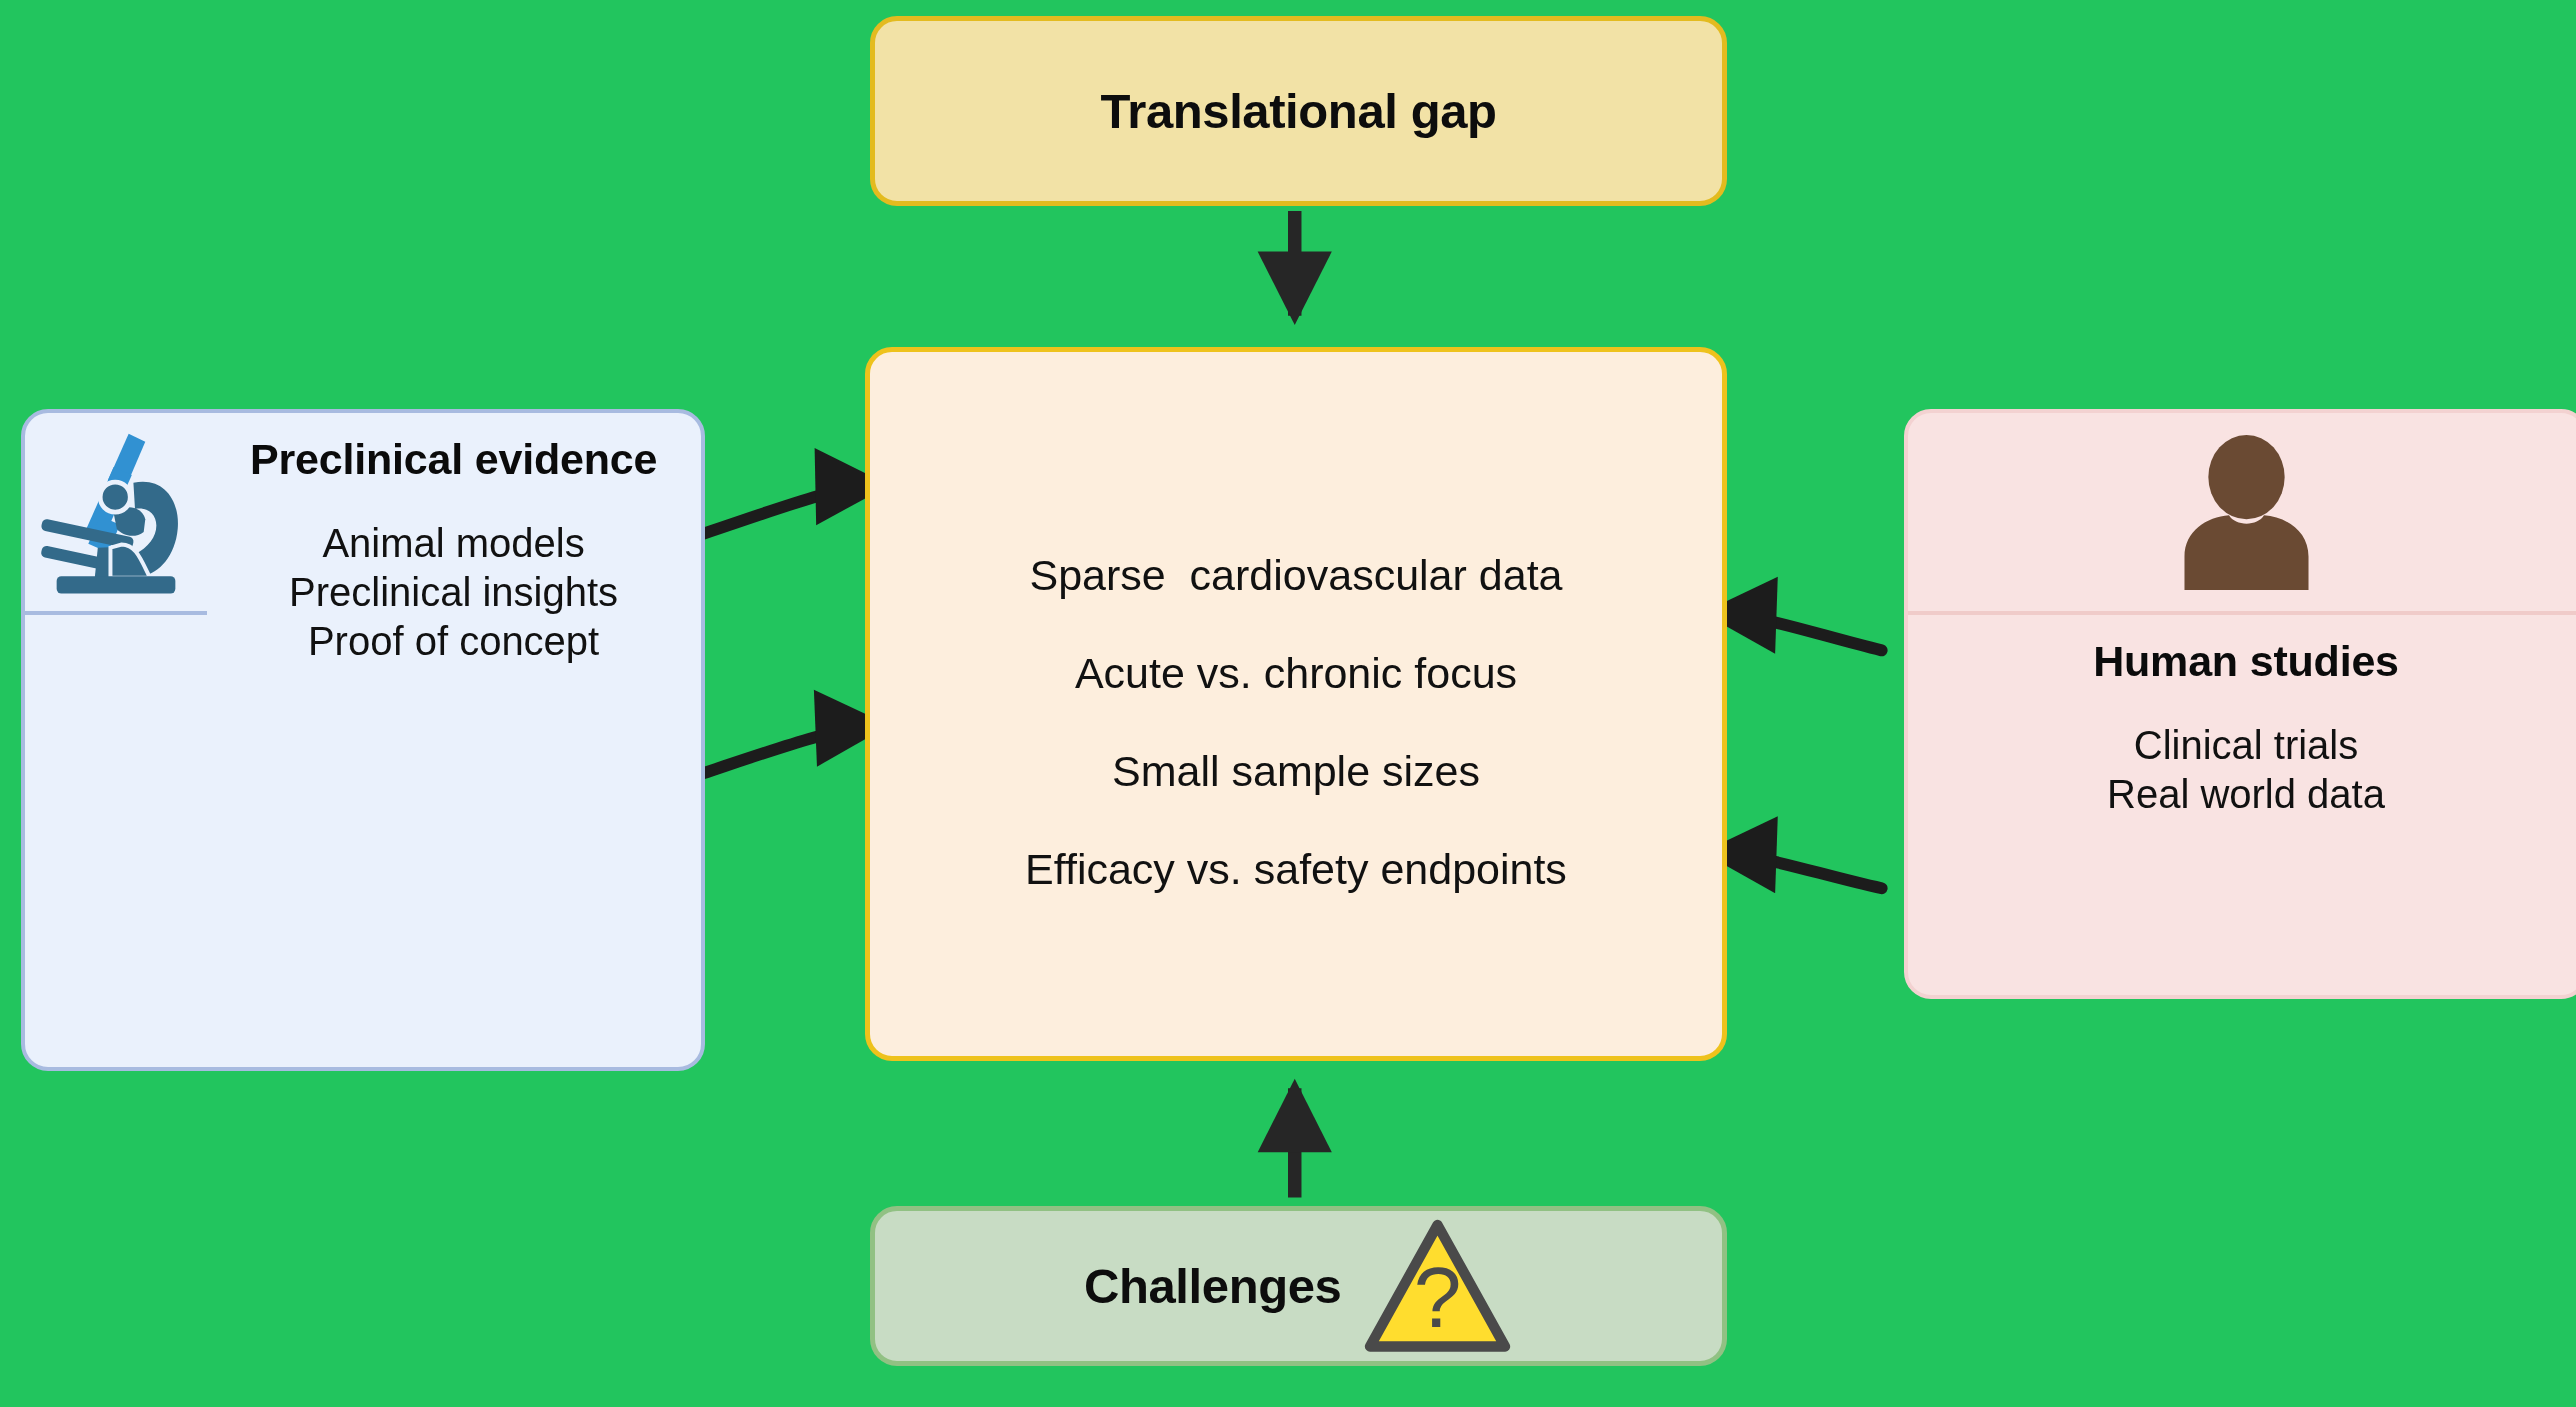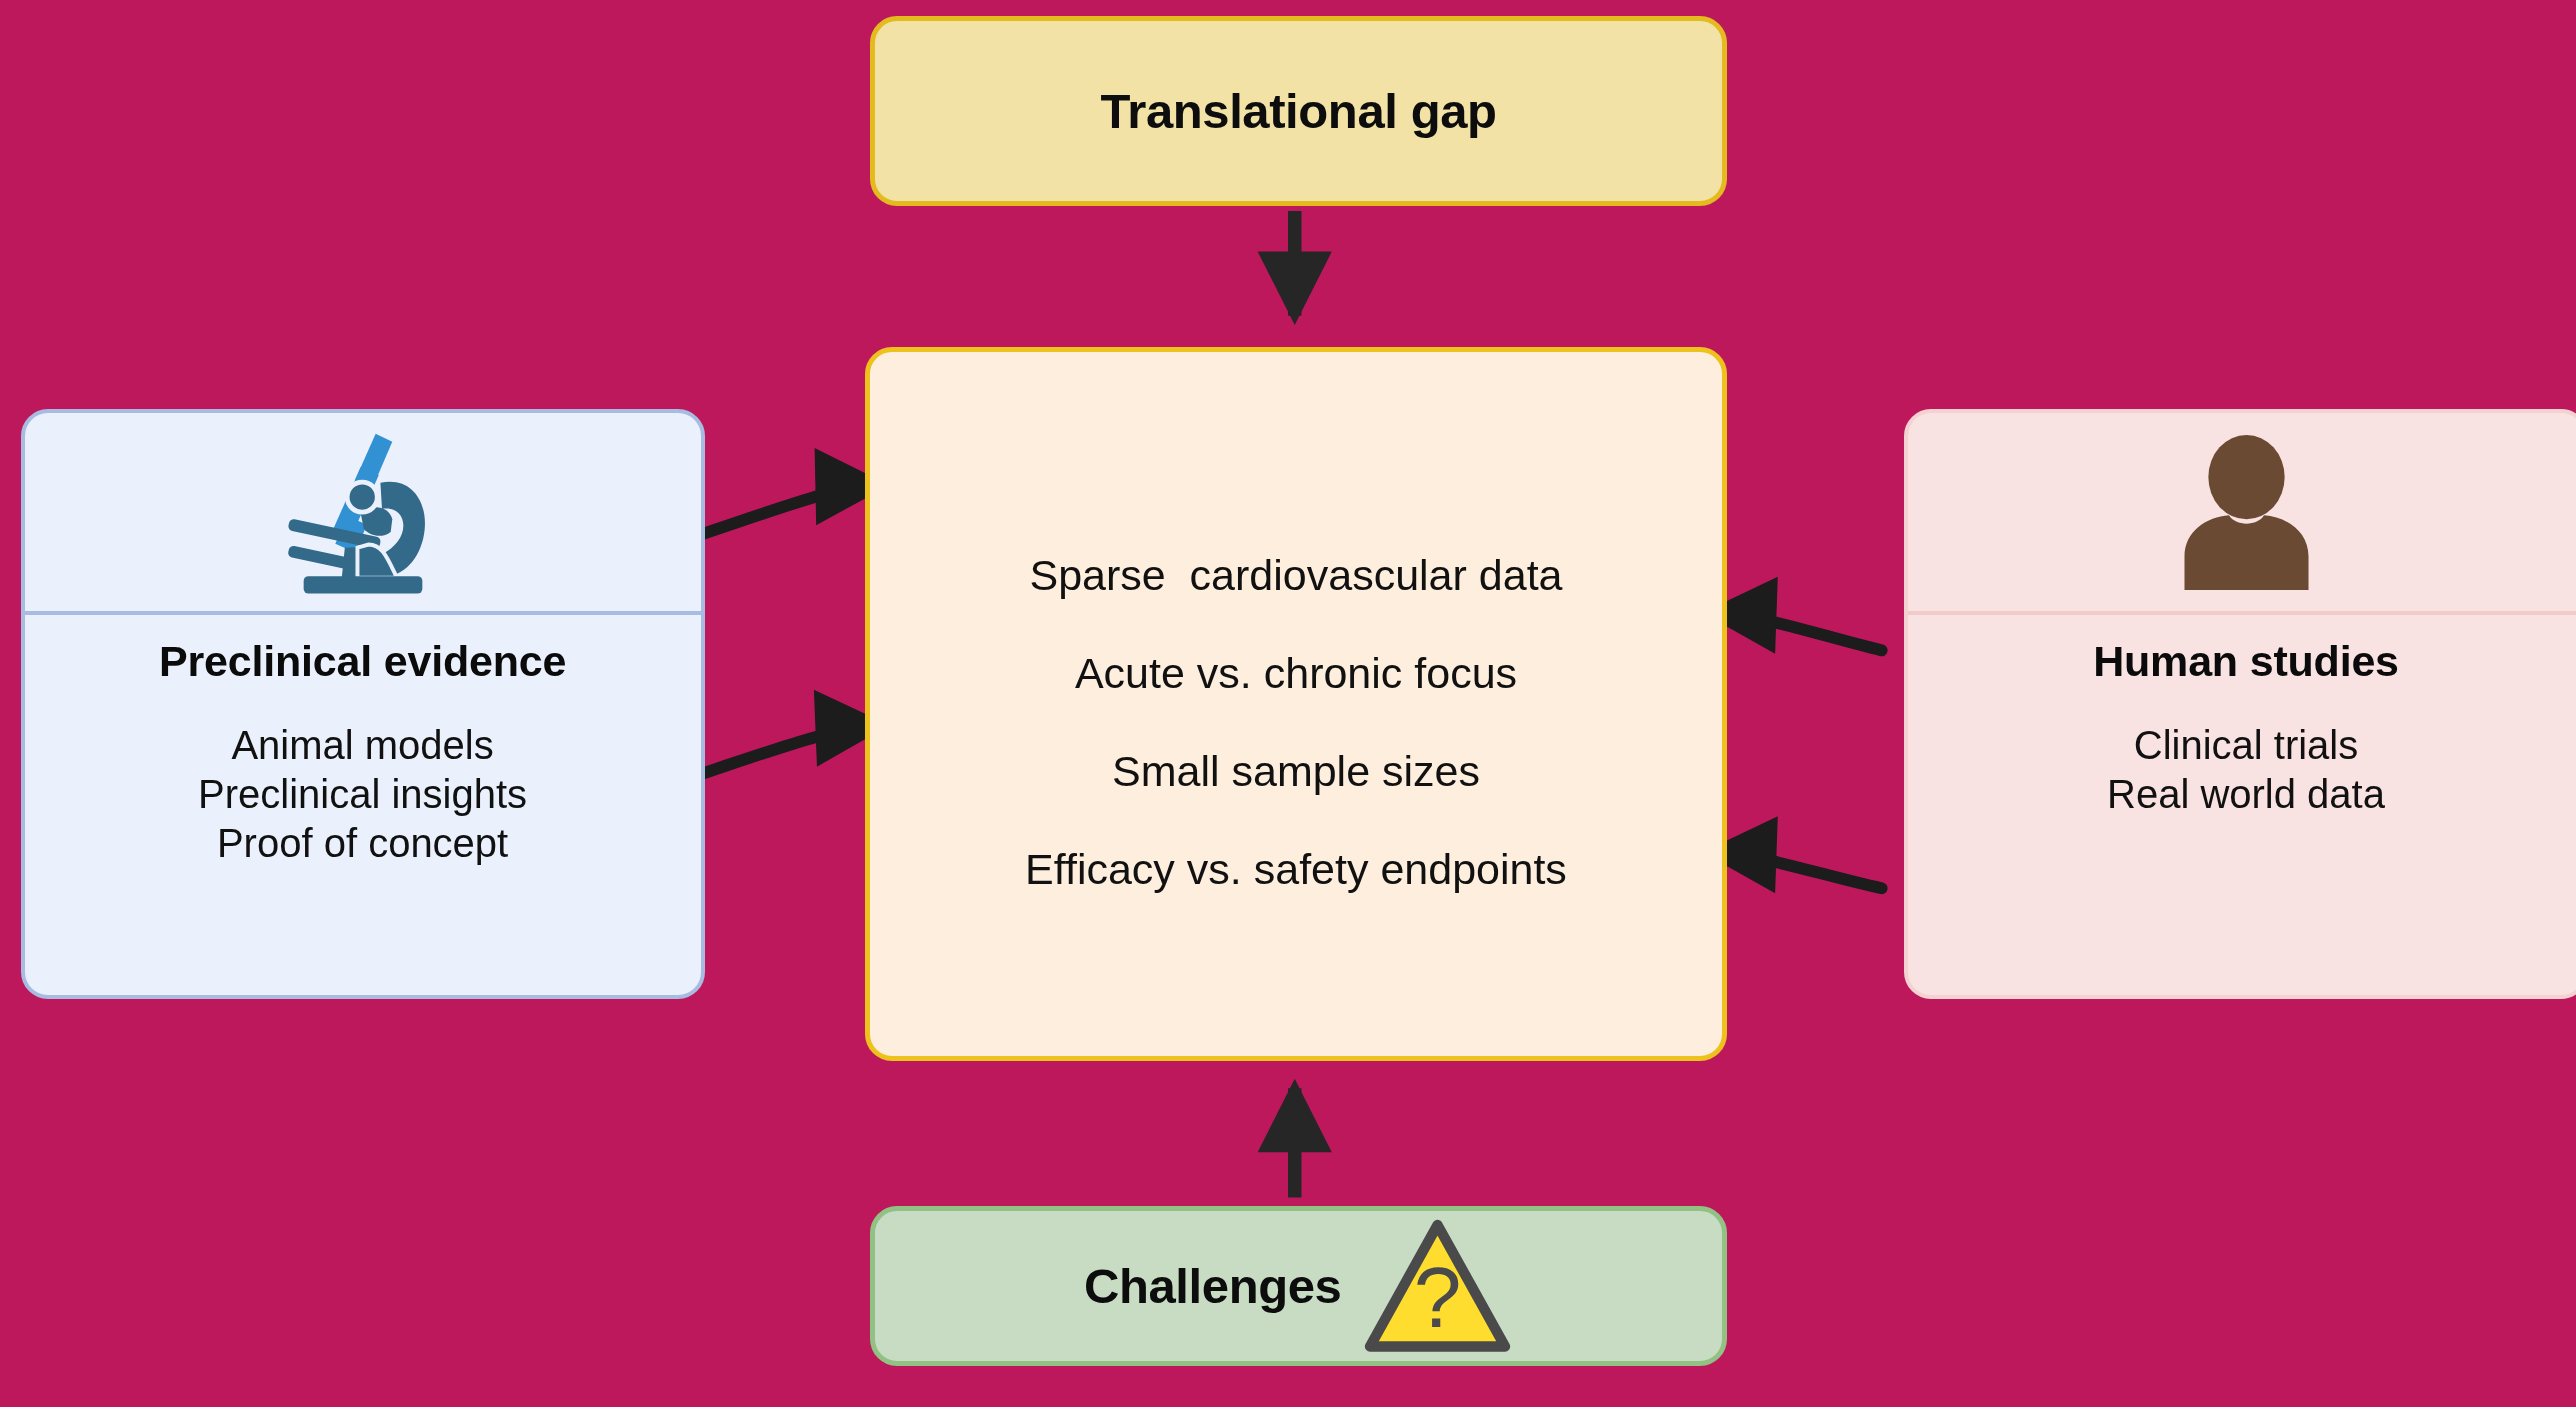--- a/index.html
+++ b/index.html
@@ -7,21 +7,21 @@
     padding: 0;
     background: #ffffff;
   }
   body {
     font-family: "Liberation Sans", sans-serif;
   }
   #canvas {
     position: relative;
     width: 2576px;
     height: 1407px;
-    background: #be185d;
+    background: #22c55e;
     overflow: hidden;
   }
   .box {
     position: absolute;
     box-sizing: border-box;
     border-radius: 27px;
   }
 
   
   #translational-gap-box {
@@ -62,26 +62,26 @@
     color: #111111;
     white-space: pre;
     text-align: center;
   }
 
   
   #preclinical-box {
     left: 20.6px;
     top: 409px;
     width: 684px;
-    height: 590px;
+    height: 662px;
     background: #eaf1fc;
     border: 4.8px solid #a8bbe0;
     overflow: hidden;
     display: flex;
-    flex-direction: column;
+    flex-direction: row;
     justify-content: space-between;
   }
   #preclinical-icon-area {
     height: 198px;
     border-bottom: 4px solid #a8bbe0;
     display: flex;
     align-items: center;
     justify-content: center;
     flex: none;
   }

